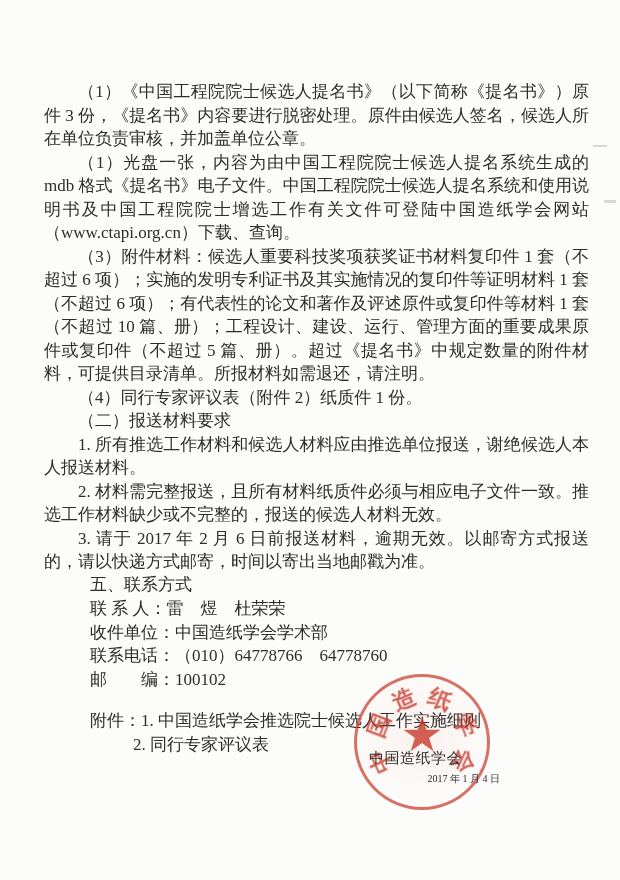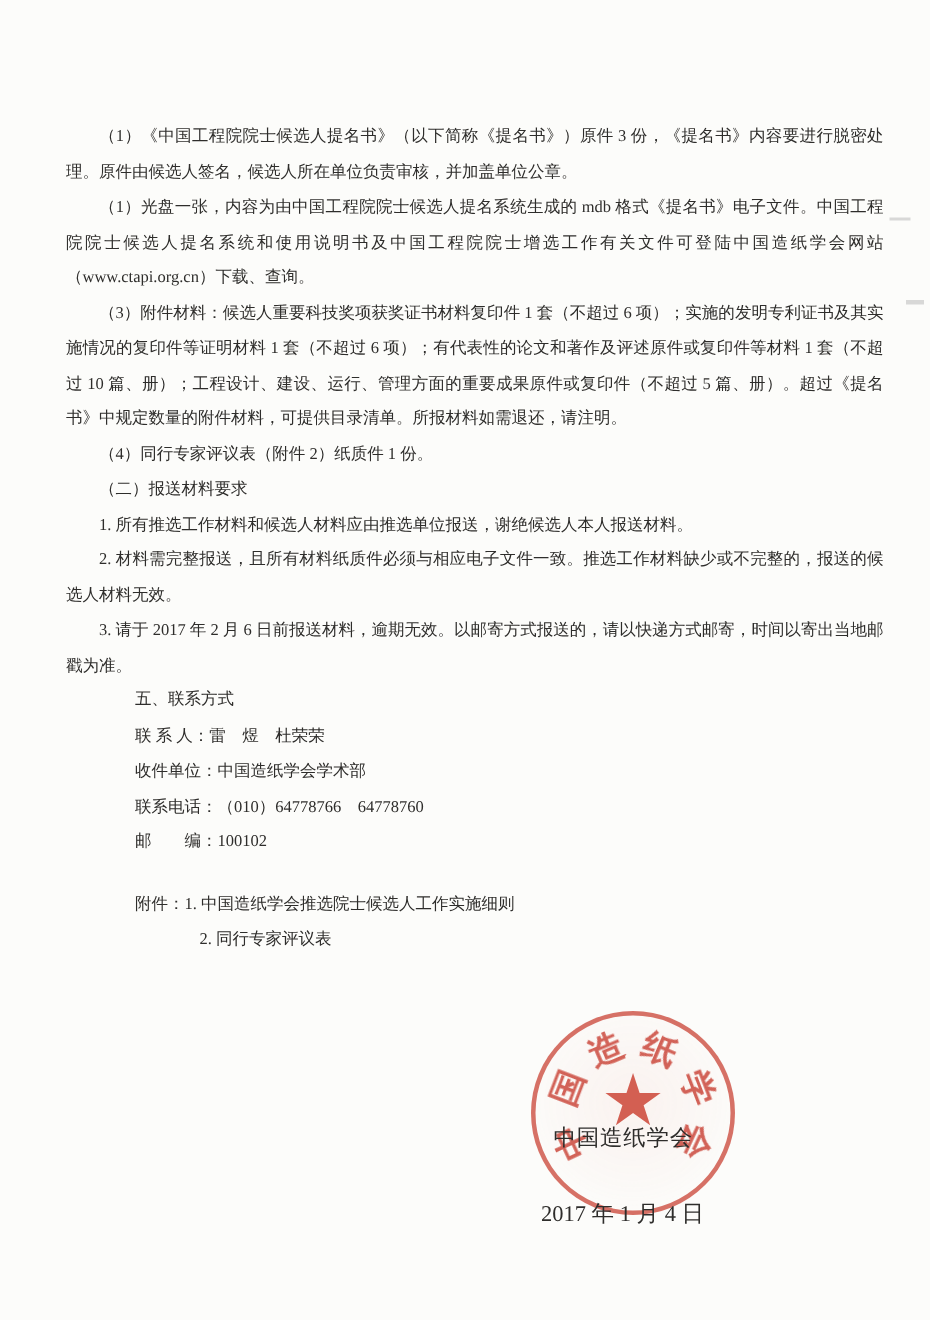--- a/index.html
+++ b/index.html
@@ -10,21 +10,21 @@
     background: #fcfcfa;
     overflow: hidden;
     font-family: "Liberation Serif", "DejaVu Serif", serif;
     color: #2e2d2b;
   }
   .content {
     position: absolute;
     left: 44px;
     top: 80px;
     width: 545px;
-    font-size: 11px;
+    font-size: 17px;
     line-height: 23.5px;
     text-align: justify;
     text-justify: inter-character;
   }
   .content p.para {
     margin: 0;
     text-indent: 2em;
   }
   .section-heading {
     margin: 0 0 0 46px;
@@ -79,25 +79,24 @@
     font-size: 15px;
     letter-spacing: 0.5px;
     z-index: 4;
     white-space: nowrap;
   }
   .sig-date {
     position: absolute;
     left: 330px;
     top: 772px;
     width: 170px;
-    text-align: center;
-    font-size: 15px;
+    text-align: right;
+    font-size: 10px;
     z-index: 4;
     white-space: nowrap;
-    margin-top: 28px;
   }
   
   .artifact-1, .artifact-2 {
     position: absolute;
     background: rgba(150,150,150,0.35);
   }
   .artifact-1 { left: 593px; top: 145px; width: 14px; height: 2px; }
   .artifact-2 { left: 604px; top: 200px; width: 12px; height: 3px; }
 </style>
 </head>

